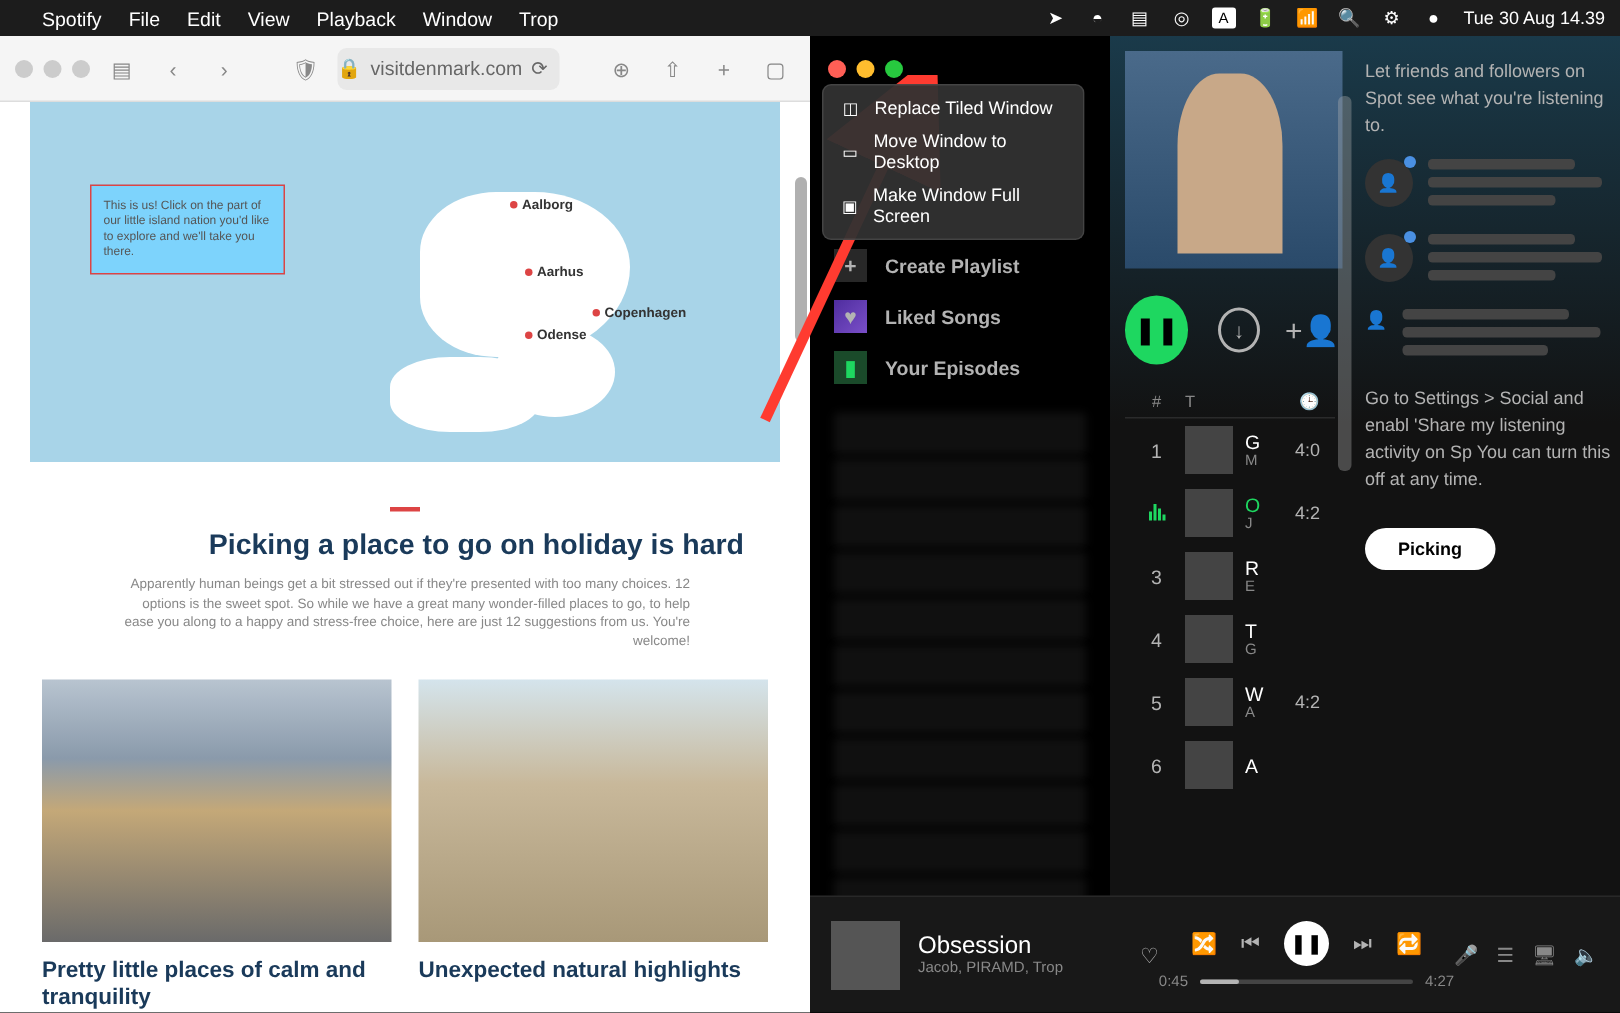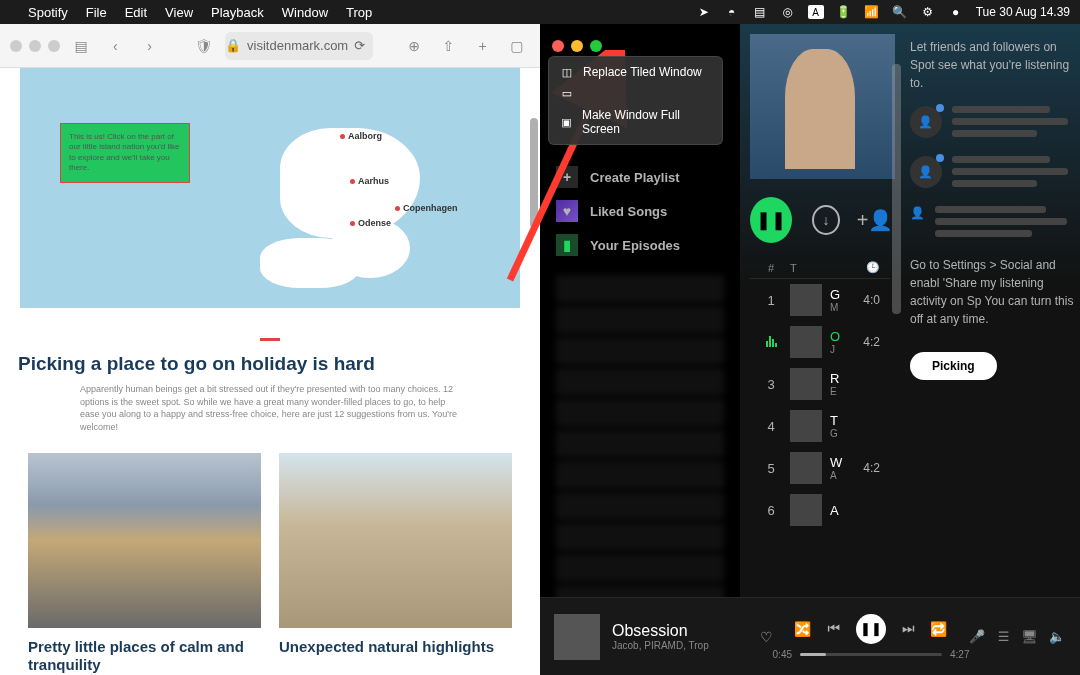--- a/index.html
+++ b/index.html
@@ -21,22 +21,22 @@
 .safari-content{flex:1;background:#fff;overflow:hidden;position:relative}
 .scroll-inner{padding:0}
 .map-caption{text-align:center;font-size:10px;color:#3a6ea5;padding:4px}
 .map{height:240px;background:#a8d4e8;position:relative;margin:0 20px}
 .map-land{position:absolute;background:#fff}
 .map-land1{width:140px;height:110px;left:260px;top:60px;border-radius:40% 50% 60% 40%}
 .map-land2{width:80px;height:60px;left:310px;top:150px;border-radius:50%}
 .map-land3{width:100px;height:50px;left:240px;top:170px;border-radius:40%}
 .map-city{position:absolute;font-size:9px;color:#333;font-weight:600}
 .map-city::before{content:'';display:inline-block;width:5px;height:5px;background:#d44;border-radius:50%;margin-right:3px;vertical-align:middle}
-.map-tooltip{position:absolute;left:40px;top:55px;width:130px;background:#22c55e;border:1px solid #d44;padding:8px;font-size:8px;color:#555;line-height:1.3}
-.heading-section{text-align:left;padding:30px 18px 10px}
+.map-tooltip{position:absolute;left:40px;top:55px;width:130px;background:#7dd3fc;border:1px solid #d44;padding:8px;font-size:8px;color:#555;line-height:1.3}
+.heading-section{text-align:right;padding:30px 44px 10px}
 .red-dash{width:20px;height:3px;background:#d44;margin:0 auto 12px}
 .heading-section h2{font-size:19px;color:#1a3a5a;font-weight:700;margin-bottom:8px}
 .heading-section p{font-size:9px;color:#888;line-height:1.4;max-width:380px;margin:0 auto}
 .cards{display:flex;gap:18px;padding:10px 28px}
 .card{flex:1}
 .card-img{height:175px;background:#ccc;margin-bottom:10px}
 .card-img.street{background:linear-gradient(180deg,#b8c4d0 0%,#8a9aab 30%,#c4a878 50%,#6a6a6a 100%)}
 .card-img.desert{background:linear-gradient(180deg,#d4e4ec 0%,#c8b89a 40%,#a89878 100%)}
 .card h3{font-size:15px;color:#1a3a5a;font-weight:700;line-height:1.2}
 .scrollbar{position:absolute;right:2px;top:50px;width:8px;height:110px;background:#b0b0b0;border-radius:4px}
@@ -198,20 +198,21 @@
           <div class="traffic-light tl-yellow"></div>
           <div class="traffic-light tl-green"></div>
         </div>
         <div class="window-menu">
           <div class="window-menu-item">
               <span class="mi-icon">◫</span>
               <span>Replace Tiled Window</span>
             </div>
           <div class="window-menu-item">
               <span class="mi-icon">▭</span>
+              <span>Move Window to Desktop</span>
             </div>
           <div class="window-menu-item">
               <span class="mi-icon">▣</span>
               <span>Make Window Full Screen</span>
             </div>
         </div>
         <div class="sidebar-items">
           <div class="sidebar-item">
               <div class="sidebar-icon box-grey">+</div>
               <span>Create Playlist</span>

